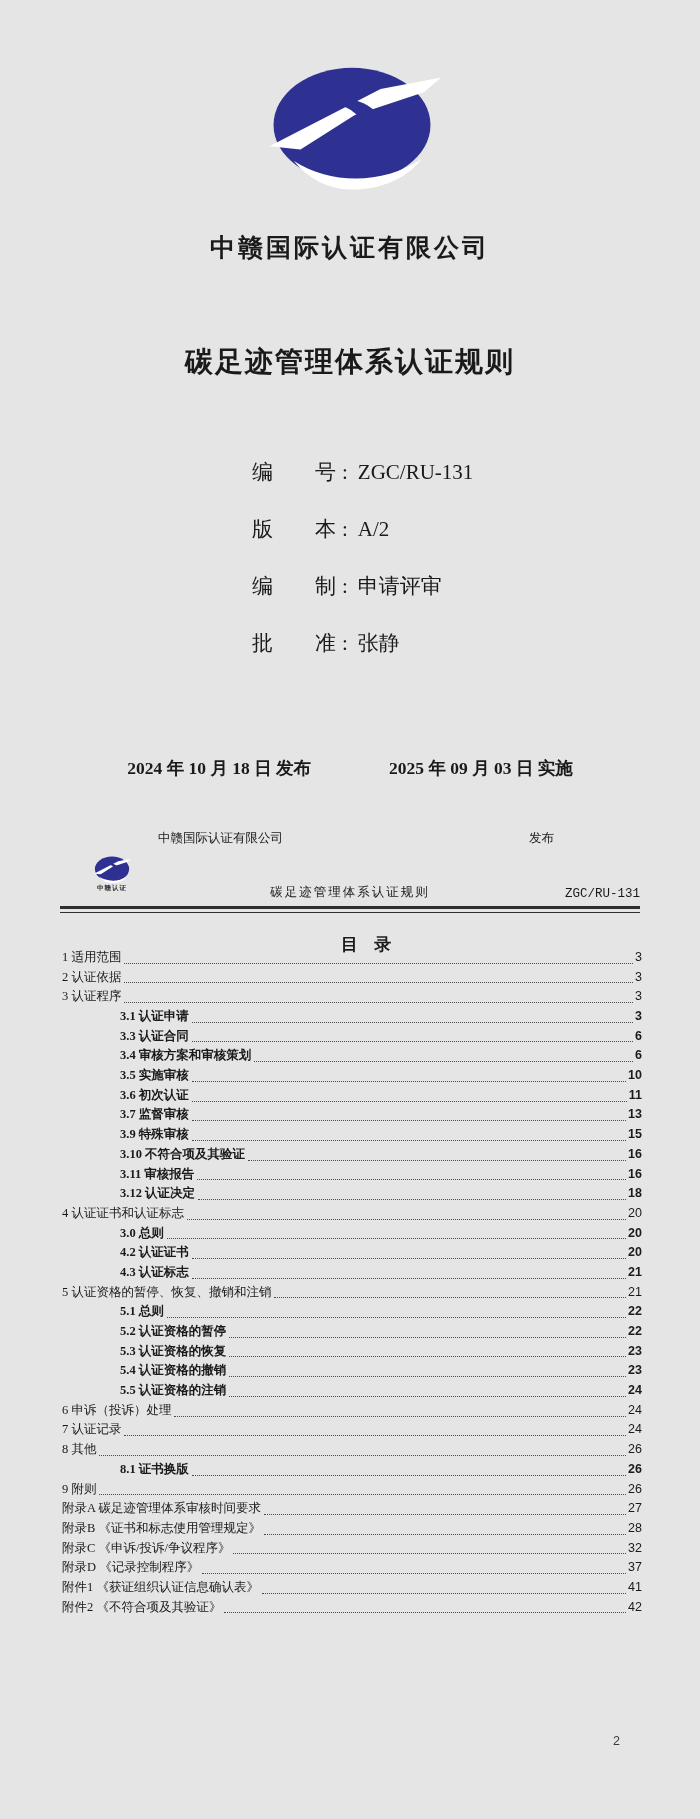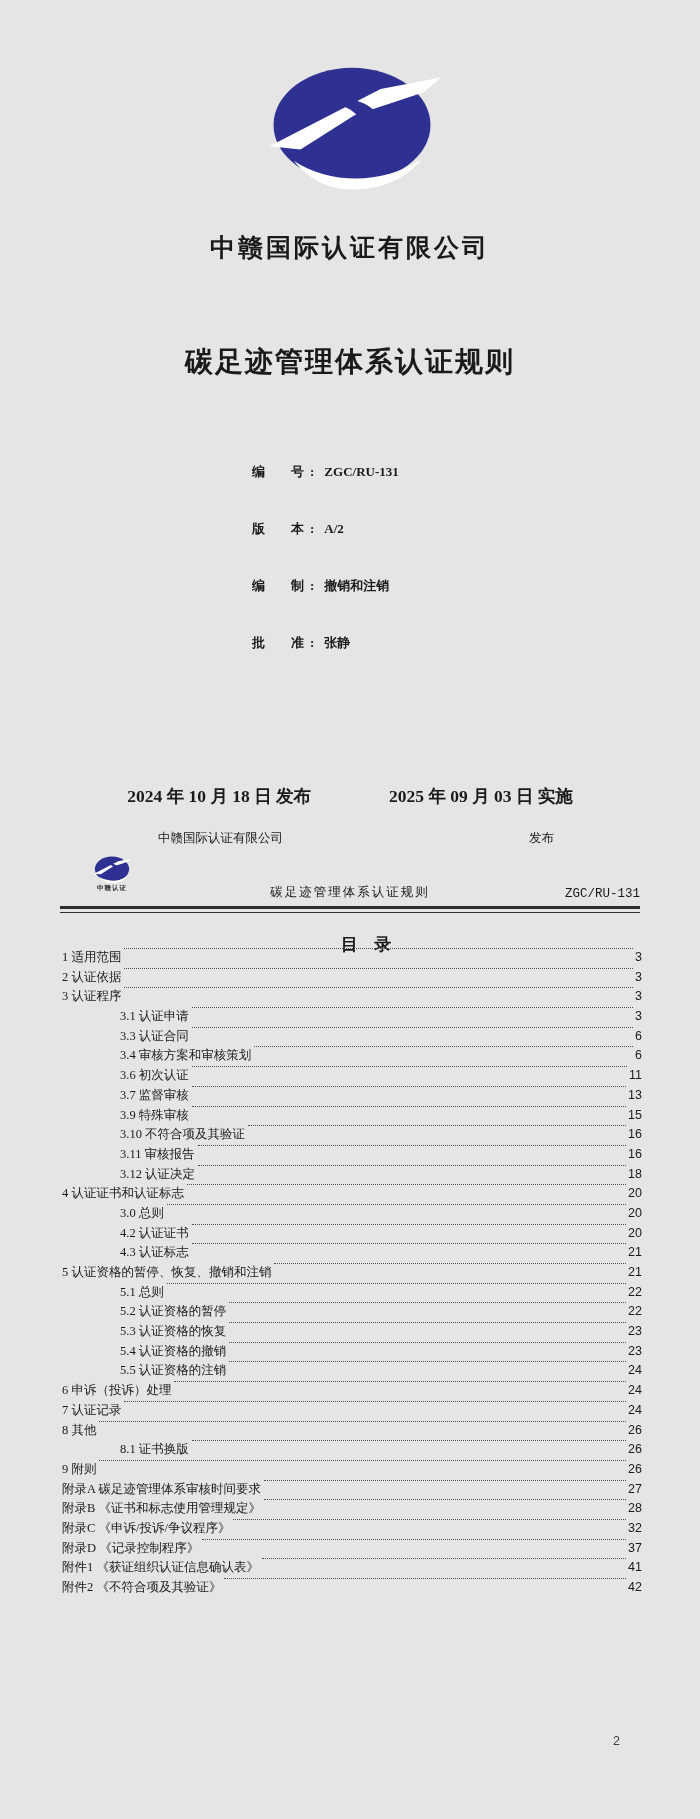--- a/index.html
+++ b/index.html
@@ -7,46 +7,46 @@
     position:relative;width:700px;height:1819px;margin:0 auto;background:#e5e5e5;
     font-family:"Liberation Serif","DejaVu Serif",serif;color:#1a1a1a;overflow:hidden;
   }
   
   .cover-logo{position:absolute;top:52px;left:258px;width:188px;height:146px;}
   .company{position:absolute;top:231px;left:0;width:100%;margin:0;text-align:center;
     font-size:25px;font-weight:700;letter-spacing:3px;}
   .doc-title{position:absolute;top:343px;left:0;width:100%;margin:0;text-align:center;
     font-size:28px;font-weight:700;letter-spacing:2px;}
   .fields{position:absolute;top:460px;left:252px;}
-  .field-row{display:flex;align-items:baseline;font-size:13px;font-weight:700;
+  .field-row{display:flex;align-items:baseline;font-size:21px;font-weight:400;
     line-height:24px;margin-bottom:33px;}
   .f-label{white-space:pre;}
   .f-colon{margin:0 10px 0 6px;}
-  .dates{position:absolute;top:784px;left:0;width:100%;display:flex;justify-content:center;
+  .dates{position:absolute;top:756px;left:0;width:100%;display:flex;justify-content:center;
     gap:78px;font-size:17.5px;font-weight:700;white-space:pre;}
   .cover-footer{position:absolute;top:830px;left:0;width:700px;box-sizing:border-box;
     padding-left:158px;padding-right:146px;display:flex;justify-content:space-between;
     font-size:12.5px;}
   
   .p2-header{position:absolute;top:852px;left:60px;right:60px;height:54px;}
   .hdr-logo{position:absolute;left:26px;top:2px;width:52px;text-align:center;}
   .hdr-logo svg{display:block;margin:0 auto;}
   .hdr-logo-caption{font-size:6.5px;font-weight:700;color:#333;letter-spacing:1px;line-height:8px;}
   .hdr-title{position:absolute;left:0;right:0;bottom:5px;text-align:center;
     font-size:12.5px;letter-spacing:2px;}
   .hdr-num{position:absolute;right:0;bottom:5px;font-size:12.5px;
     font-family:"Liberation Mono","DejaVu Sans Mono",monospace;}
   .p2-rule{position:absolute;top:906px;left:60px;right:60px;height:3px;
     border-top:3px solid #2e2e2e;border-bottom:1px solid #2e2e2e;}
   
   .toc-title{position:absolute;top:917px;left:0;width:100%;margin:16px;text-align:center;
     font-size:17px;font-weight:600;letter-spacing:6px;text-indent:6px;}
   .toc{position:absolute;top:948px;left:62px;right:58px;}
-  .toc-row{display:flex;align-items:flex-start;height:19.7px;font-size:12.5px;line-height:19.7px;}
-  .toc-row.indent{padding-left:58px;}
+  .toc-row{display:flex;align-items:flex-end;height:19.7px;font-size:12.5px;line-height:19.7px;}
+  .toc-row.indent{padding-left:58px;font-weight:bold;}
   .toc-label{white-space:pre;}
   .toc-dots{flex:1;border-bottom:1.7px dotted #4a4a4a;margin:0 2px 4px 3px;}
   .toc-page{font-family:"Liberation Sans","DejaVu Sans",sans-serif;font-size:12.5px;}
   .page-num{position:absolute;top:1734px;right:80px;font-size:12.5px;color:#3c3c3c;
     font-family:"Liberation Sans","DejaVu Sans",sans-serif;}
 </style>
 </head>
 <body>
 
 <div class="page">
@@ -76,21 +76,21 @@
         <span class="f-value">ZGC/RU-131</span>
     </div>
     <div class="field-row">
       <span class="f-label">版　　本</span>
         <span class="f-colon">:</span>
         <span class="f-value">A/2</span>
     </div>
     <div class="field-row">
       <span class="f-label">编　　制</span>
         <span class="f-colon">:</span>
-        <span class="f-value">撤销和注销</span>
+        <span class="f-value">申请评审</span>
     </div>
     <div class="field-row">
       <span class="f-label">批　　准</span>
         <span class="f-colon">:</span>
         <span class="f-value">张静</span>
     </div>
   </div>
 
   <div class="dates">
     <span>2024 年 10 月 18 日 发布</span><span>2025 年 09 月 03 日 实施</span>
@@ -140,20 +140,25 @@
         <span class="toc-label">3.3 认证合同</span>
         <span class="toc-dots"></span>
         <span class="toc-page">6</span>
       </div>
       <div class="toc-row indent">
         <span class="toc-label">3.4 审核方案和审核策划</span>
         <span class="toc-dots"></span>
         <span class="toc-page">6</span>
       </div>
       <div class="toc-row indent">
+        <span class="toc-label">3.5 实施审核</span>
+        <span class="toc-dots"></span>
+        <span class="toc-page">10</span>
+      </div>
+      <div class="toc-row indent">
         <span class="toc-label">3.6 初次认证</span>
         <span class="toc-dots"></span>
         <span class="toc-page">11</span>
       </div>
       <div class="toc-row indent">
         <span class="toc-label">3.7 监督审核</span>
         <span class="toc-dots"></span>
         <span class="toc-page">13</span>
       </div>
       <div class="toc-row indent">

